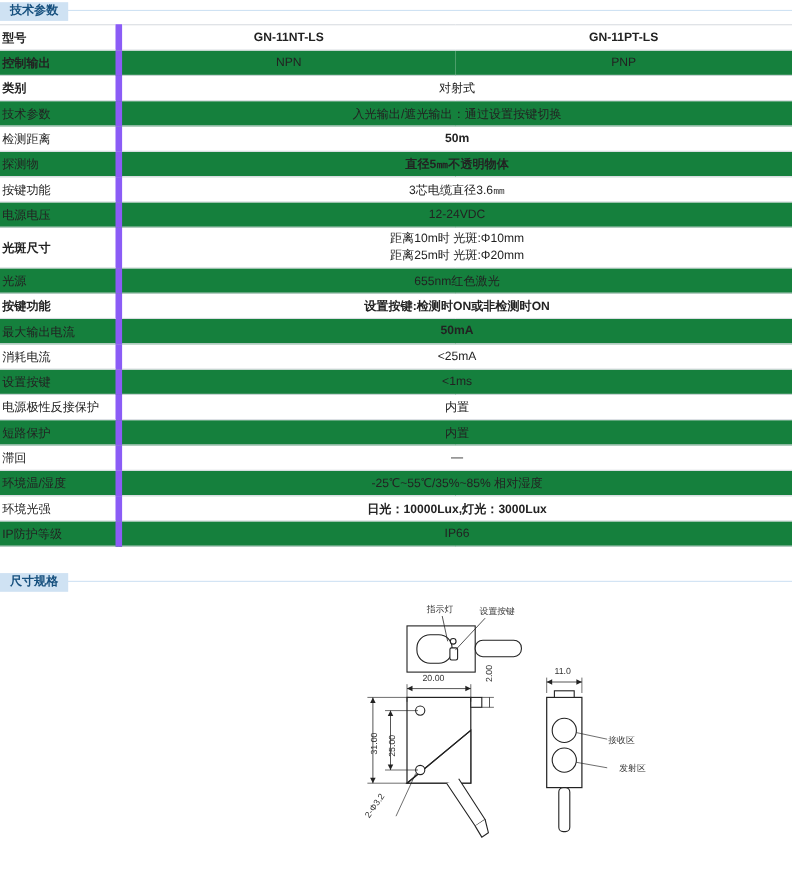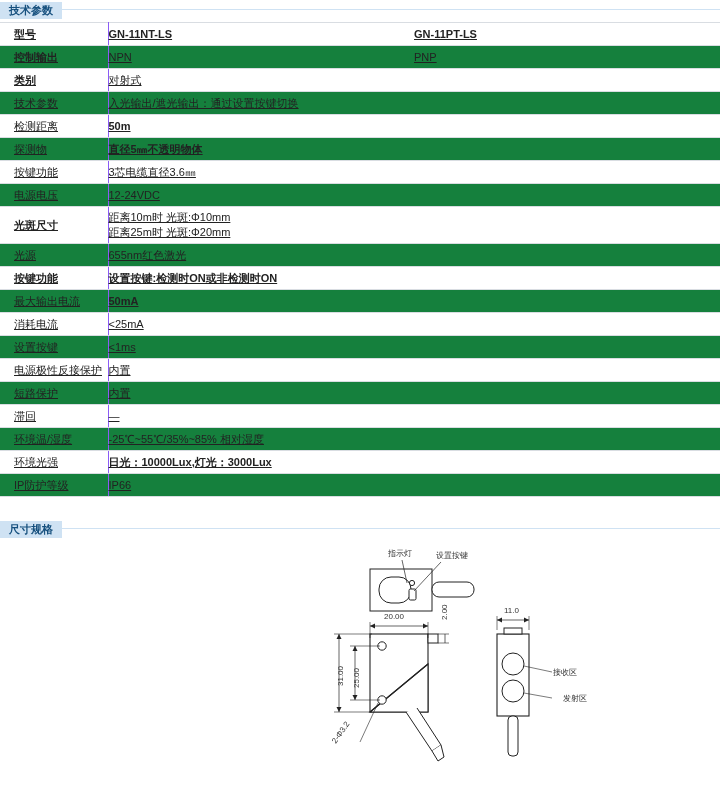--- a/index.html
+++ b/index.html
@@ -3,21 +3,21 @@
 <meta charset="utf-8">
 <style>
   * { box-sizing: border-box; }
   html, body {
     margin: 0; padding: 0;
     width: 720px; height: 800px;
     background: #ffffff;
     font-family: "Liberation Sans", sans-serif;
     color: #222;
   }
-  .page { position: relative; width: 720px; height: 800px; overflow: hidden; text-decoration: underline; }
+  .page { position: relative; width: 720px; height: 800px; overflow: hidden; }
   .head-wrap { position: relative; }
   .head-line {
     position: absolute;
     top: 9px; left: 0; right: 0;
     height: 1px; background: #cfe2f3;
   }
   .head-tag {
     position: relative;
     display: inline-block;
     background: #cfe2f3;
@@ -39,28 +39,28 @@
     border: 1px solid #d9dde2;
     border-left: none;
     border-right: none;
     padding: 0;
     height: 23px;
     vertical-align: middle;
     font-size: 11px;
   }
   table.spec td.label {
     width: 108px;
-    padding-left: 14px;
-    border-right: 1px solid #8b5cf6;
+    padding-left: 2px;
+    border-right: 6px solid #8b5cf6;
     color: #222;
     text-align: left;
   }
   table.spec tr.alt td { background: #15803d; }
   table.spec td.val {
-    text-align: left;
+    text-align: center;
   }
   td.bold, .bold { font-weight: bold; }
   td.sep { border-right: 1px solid #d9dde2; }
   .cell-multi { line-height: 15px; padding: 3px 0; }
   table.spec tr.tall td { height: 36px; }
 
   
   .dim-area {
     position: relative;
     width: 720px;

